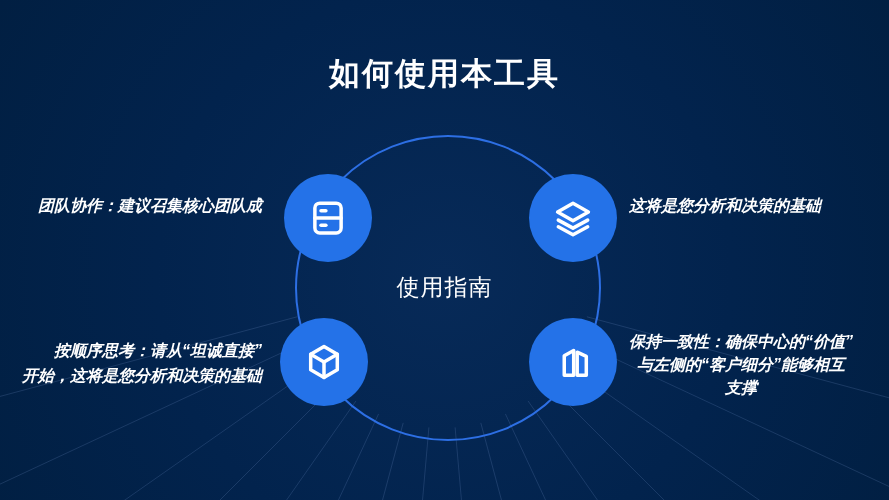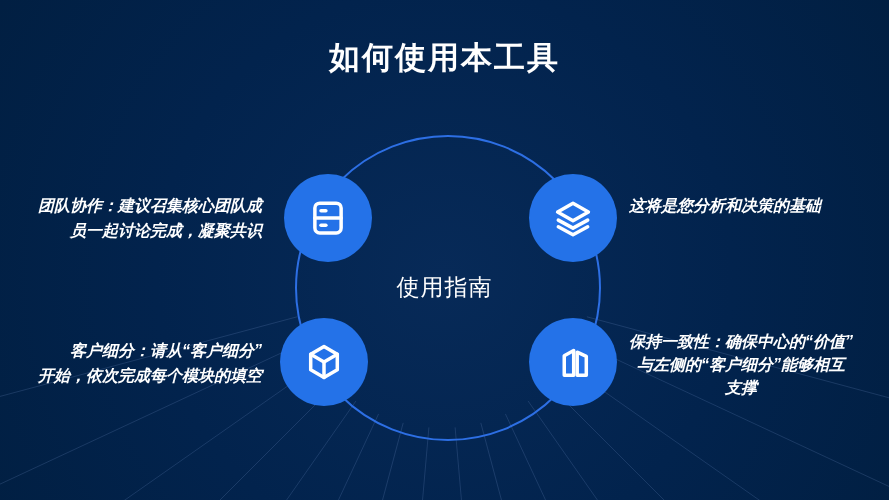--- a/index.html
+++ b/index.html
@@ -23,21 +23,21 @@
     stroke-width: 1;
   }
   [data-name="ring-circle"] {
     fill: none;
     stroke-width: 2;
   }
   .title {
     position: absolute;
     left: 0; right: 0;
     top: 37px;
-    margin: 0;
+    margin: 16px;
     text-align: center;
     font-size: 31px;
     font-weight: 700;
     letter-spacing: 2px;
   }
   .center-label {
     position: absolute;
     left: 0; right: 0;
     top: 272px;
     text-align: center;
@@ -138,30 +138,29 @@
 
   <div class="node-icon pos-br" data-name="node-icon-consistency">
     <svg viewBox="0 0 24 24" data-name="open-book-icon">
       <path d="M12.4 5.4 L7 8.4 V19.6 H12.4 Z"></path>
       <path d="M14.4 6.4 L19.6 8.8 V19.6 H14.4 Z"></path>
     </svg>
   </div>
 
   <div class="node-text text-tl" data-name="node-text-team-collaboration">
     <div data-name="node-text-line">团队协作：建议召集核心团队成</div>
-    <div data-name="node-text-line">员一起讨论完成，凝聚共识</div>
   </div>
 
   <div class="node-text text-tr" data-name="node-text-candid-direct">
     <div data-name="node-text-line">这将是您分析和决策的基础</div>
   </div>
 
   <div class="node-text text-bl" data-name="node-text-sequential-thinking">
-    <div data-name="node-text-line">客户细分：请从“客户细分”</div>
-    <div data-name="node-text-line">开始，依次完成每个模块的填空</div>
+    <div data-name="node-text-line">按顺序思考：请从“坦诚直接”</div>
+    <div data-name="node-text-line">开始，这将是您分析和决策的基础</div>
   </div>
 
   <div class="node-text text-br" data-name="node-text-consistency">
     <div data-name="node-text-line">保持一致性：确保中心的“价值”</div>
     <div data-name="node-text-line">与左侧的“客户细分”能够相互</div>
     <div data-name="node-text-line">支撑</div>
   </div>
 
 </div>
 

